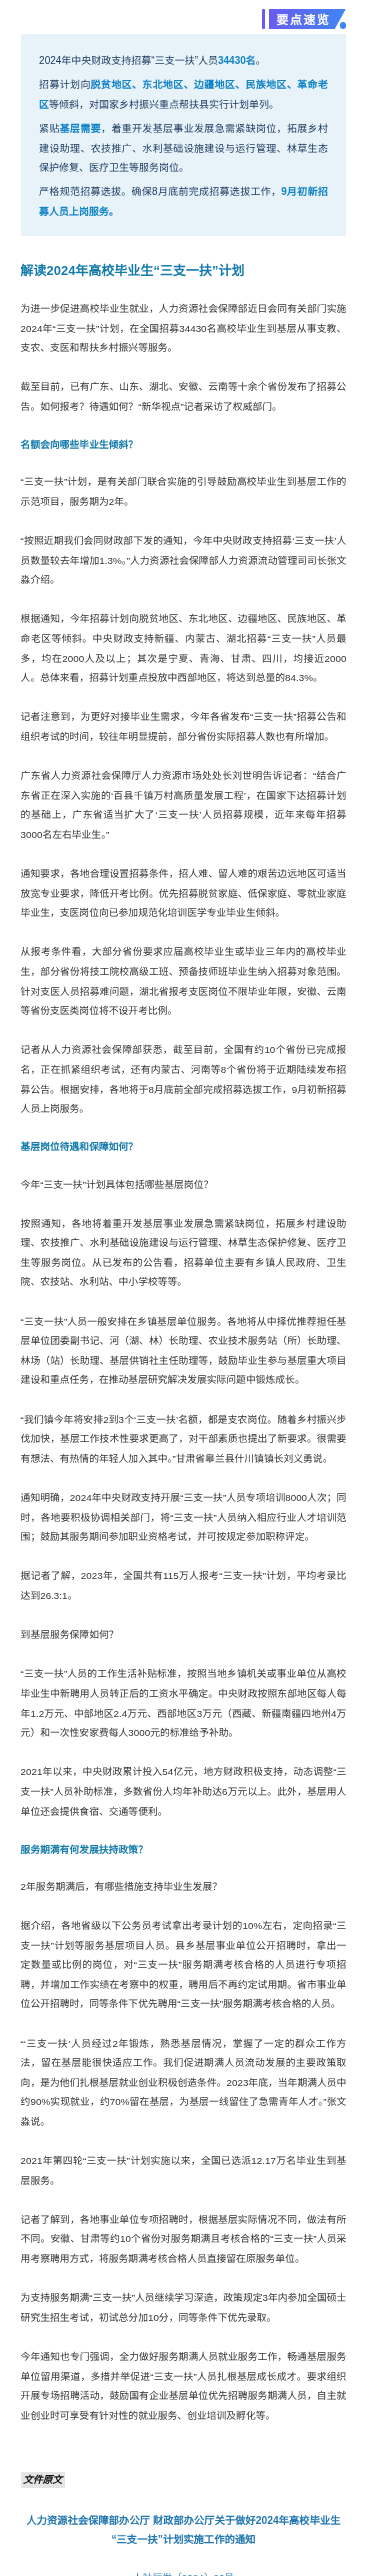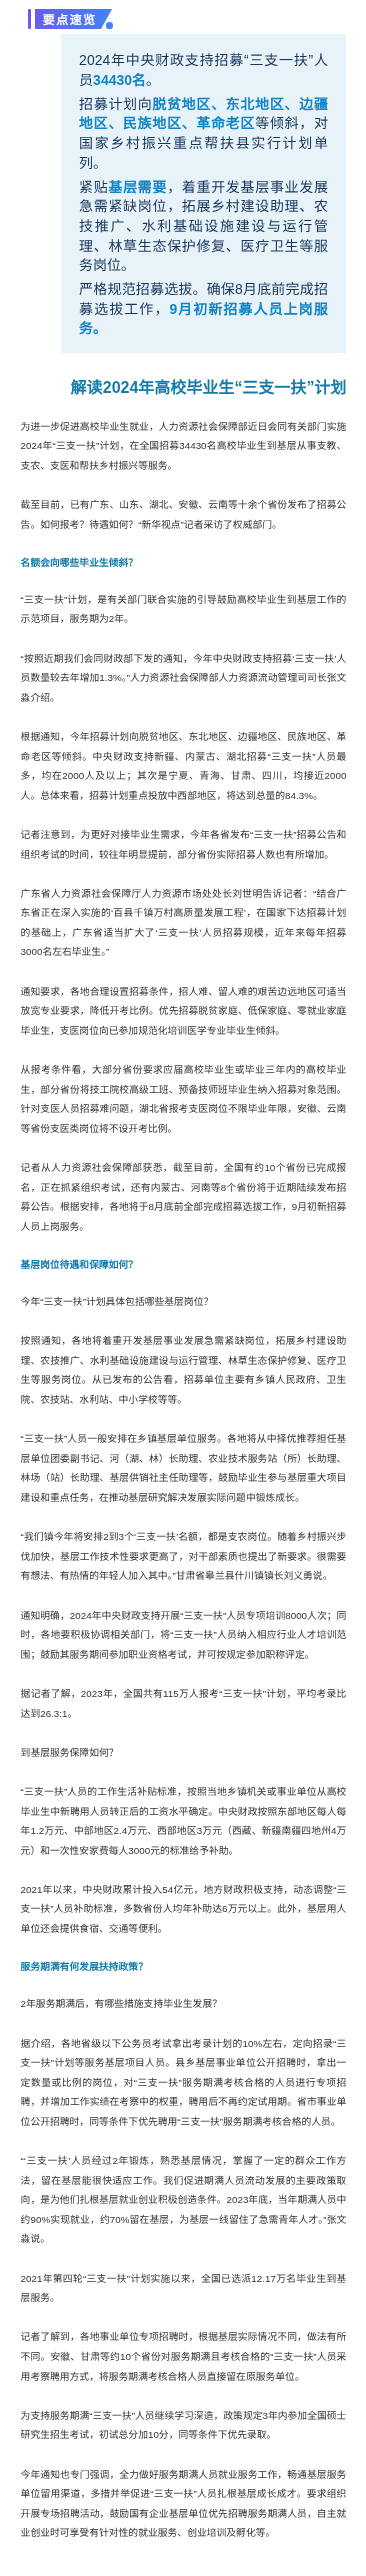--- a/index.html
+++ b/index.html
@@ -16,48 +16,47 @@
   html,body{margin:0;padding:0;}
   body{
     width:367px;
     background:#ffffff;
     font-family:"Liberation Sans","DejaVu Sans",sans-serif;
     color:#333333;
   }
   .page{padding:7.7px 20.6px 15.5px 20.6px;}
 
   
-  .badge-row{display:flex;align-items:stretch;margin:1px 0 5.2px 7.2px;height:20.6px;}
+  .badge-row{display:flex;align-items:stretch;margin:1px 0 5.2px 7.2px;height:20.6px;justify-content:flex-end;}
   .badge-bar{width:3.6px;background:var(--badge-grad-a);border-radius:1px;margin-right:3.6px;}
   .badge-body{
     display:flex;align-items:center;
     background:linear-gradient(95deg,var(--badge-grad-a),var(--badge-grad-b));
     color:#fff;font-size:12px;font-weight:bold;letter-spacing:1.5px;
     padding:0 15.5px 0 7.7px;
     clip-path:polygon(0 0,100% 0,calc(100% - 11.3px) 100%,0 100%);
   }
   .badge-dot{width:6.7px;height:6.7px;border-radius:50%;background:var(--badge-grad-b);align-self:flex-end;margin-left:-6.2px;margin-bottom:0.5px;}
 
   
   .summary-box{
     background:var(--box-bg);
     padding:16.5px 18.5px 14.4px 18.5px;
     color:var(--navy);
-    font-size:14px;line-height:19.6px;
+    font-size:10px;line-height:19.6px;
     margin-bottom:26px;
-    margin-left:40px;
   }
   .summary-box p{margin:0 0 4.6px 0;text-align:justify;}
   .summary-box p:last-child{margin-bottom:0;}
   .hl{color:var(--accent-blue);font-weight:bold;}
 
   
   .article-title{
     color:var(--accent-teal);
-    font-size:16px;font-weight:bold;text-align:right;
+    font-size:13px;font-weight:bold;text-align:left;
     margin:0 0 16px 0;line-height:17.5px;
   }
   .article p, .doc-section p{
     font-size:9.8px;line-height:19.6px;margin:19.6px 0;text-align:justify;
   }
   .article h3{
     color:var(--accent-teal);
     font-size:9.8px;font-weight:bold;line-height:15.5px;
     margin:20.6px 0 19.6px 0;
     font-family:Liberation Serif, serif;

